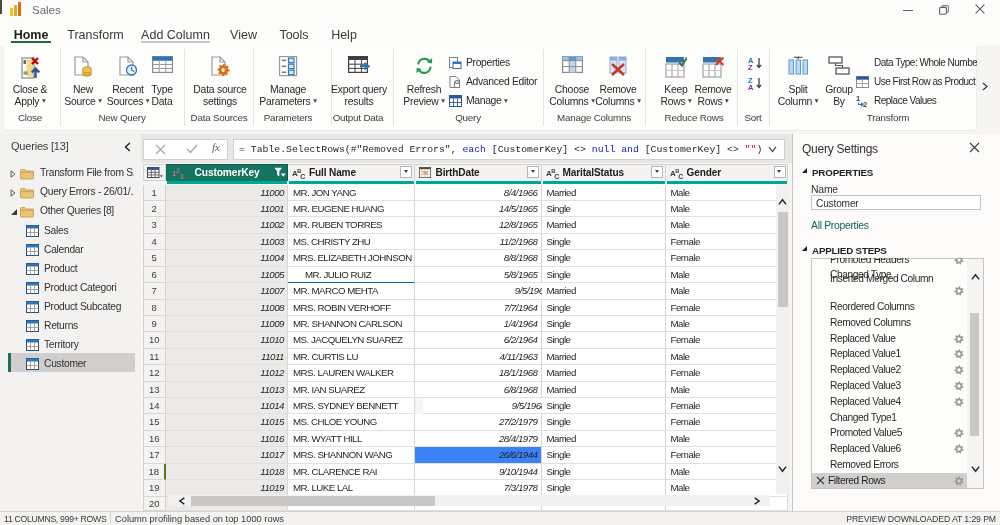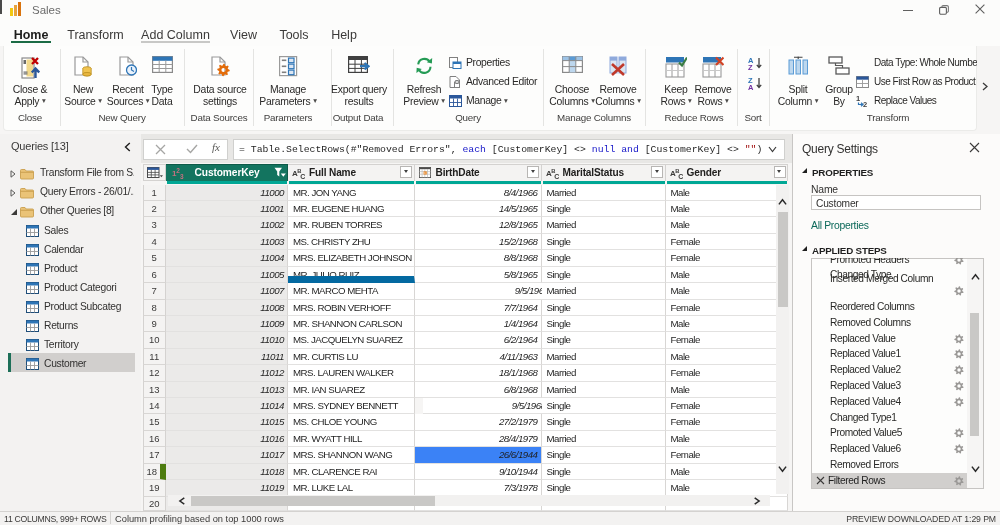--- a/index.html
+++ b/index.html
@@ -531,32 +531,32 @@
 <div class="ab" style="left:665.5px;top:201.01999999999998px;width:122.5px;height:16.42px;background:#fff;border-right:1px solid #d8d6d4;border-bottom:1px solid #e2e1e0;font-size:9.7px;letter-spacing:-0.5px;color:#1f1f1f;text-align:left;padding-left:5px;line-height:16.42px;white-space:nowrap;overflow:hidden;">Male</div>
 <div class="ab" style="left:143px;top:217.44px;width:22.5px;height:16.42px;background:#f4f3f2;border-left:1px solid #d4d2d0;border-right:1px solid #d4d2d0;border-bottom:1px solid #d8d6d4;font-size:9.5px;color:#3b3a39;text-align:center;line-height:16.42px;">3</div>
 <div class="ab" style="left:165.5px;top:217.44px;width:122.5px;height:16.42px;background:#ebeae9;border-right:1px solid #d8d6d4;border-bottom:1px solid #e2e1e0;font-size:9.7px;letter-spacing:-0.5px;color:#1f1f1f;text-align:right;padding-right:3px;font-style:italic;line-height:16.42px;white-space:nowrap;overflow:hidden;">11002</div>
 <div class="ab" style="left:288px;top:217.44px;width:126.5px;height:16.42px;background:#fff;border-right:1px solid #d8d6d4;border-bottom:1px solid #e2e1e0;font-size:9.7px;letter-spacing:-0.5px;color:#1f1f1f;text-align:left;padding-left:5px;line-height:16.42px;white-space:nowrap;overflow:hidden;">MR. RUBEN TORRES</div>
 <div class="ab" style="left:414.5px;top:217.44px;width:127px;height:16.42px;background:#fff;border-right:1px solid #d8d6d4;border-bottom:1px solid #e2e1e0;font-size:9.7px;letter-spacing:-0.5px;color:#1f1f1f;text-align:right;padding-right:3px;font-style:italic;line-height:16.42px;white-space:nowrap;overflow:hidden;">12/8/1965</div>
 <div class="ab" style="left:541.5px;top:217.44px;width:124px;height:16.42px;background:#fff;border-right:1px solid #d8d6d4;border-bottom:1px solid #e2e1e0;font-size:9.7px;letter-spacing:-0.5px;color:#1f1f1f;text-align:left;padding-left:5px;line-height:16.42px;white-space:nowrap;overflow:hidden;">Married</div>
 <div class="ab" style="left:665.5px;top:217.44px;width:122.5px;height:16.42px;background:#fff;border-right:1px solid #d8d6d4;border-bottom:1px solid #e2e1e0;font-size:9.7px;letter-spacing:-0.5px;color:#1f1f1f;text-align:left;padding-left:5px;line-height:16.42px;white-space:nowrap;overflow:hidden;">Male</div>
 <div class="ab" style="left:143px;top:233.86px;width:22.5px;height:16.42px;background:#f4f3f2;border-left:1px solid #d4d2d0;border-right:1px solid #d4d2d0;border-bottom:1px solid #d8d6d4;font-size:9.5px;color:#3b3a39;text-align:center;line-height:16.42px;">4</div>
 <div class="ab" style="left:165.5px;top:233.86px;width:122.5px;height:16.42px;background:#ebeae9;border-right:1px solid #d8d6d4;border-bottom:1px solid #e2e1e0;font-size:9.7px;letter-spacing:-0.5px;color:#1f1f1f;text-align:right;padding-right:3px;font-style:italic;line-height:16.42px;white-space:nowrap;overflow:hidden;">11003</div>
 <div class="ab" style="left:288px;top:233.86px;width:126.5px;height:16.42px;background:#fff;border-right:1px solid #d8d6d4;border-bottom:1px solid #e2e1e0;font-size:9.7px;letter-spacing:-0.5px;color:#1f1f1f;text-align:left;padding-left:5px;line-height:16.42px;white-space:nowrap;overflow:hidden;">MS. CHRISTY ZHU</div>
-<div class="ab" style="left:414.5px;top:233.86px;width:127px;height:16.42px;background:#fff;border-right:1px solid #d8d6d4;border-bottom:1px solid #e2e1e0;font-size:9.7px;letter-spacing:-0.5px;color:#1f1f1f;text-align:right;padding-right:3px;font-style:italic;line-height:16.42px;white-space:nowrap;overflow:hidden;">15/2/1968</div>
+<div class="ab" style="left:414.5px;top:233.86px;width:127px;height:16.42px;background:#fff;border-right:1px solid #d8d6d4;border-bottom:1px solid #e2e1e0;font-size:9.7px;letter-spacing:-0.5px;color:#1f1f1f;text-align:right;padding-right:3px;font-style:italic;line-height:16.42px;white-space:nowrap;overflow:hidden;">11/2/1968</div>
 <div class="ab" style="left:541.5px;top:233.86px;width:124px;height:16.42px;background:#fff;border-right:1px solid #d8d6d4;border-bottom:1px solid #e2e1e0;font-size:9.7px;letter-spacing:-0.5px;color:#1f1f1f;text-align:left;padding-left:5px;line-height:16.42px;white-space:nowrap;overflow:hidden;">Single</div>
 <div class="ab" style="left:665.5px;top:233.86px;width:122.5px;height:16.42px;background:#fff;border-right:1px solid #d8d6d4;border-bottom:1px solid #e2e1e0;font-size:9.7px;letter-spacing:-0.5px;color:#1f1f1f;text-align:left;padding-left:5px;line-height:16.42px;white-space:nowrap;overflow:hidden;">Female</div>
 <div class="ab" style="left:143px;top:250.28px;width:22.5px;height:16.42px;background:#f4f3f2;border-left:1px solid #d4d2d0;border-right:1px solid #d4d2d0;border-bottom:1px solid #d8d6d4;font-size:9.5px;color:#3b3a39;text-align:center;line-height:16.42px;">5</div>
 <div class="ab" style="left:165.5px;top:250.28px;width:122.5px;height:16.42px;background:#ebeae9;border-right:1px solid #d8d6d4;border-bottom:1px solid #e2e1e0;font-size:9.7px;letter-spacing:-0.5px;color:#1f1f1f;text-align:right;padding-right:3px;font-style:italic;line-height:16.42px;white-space:nowrap;overflow:hidden;">11004</div>
 <div class="ab" style="left:288px;top:250.28px;width:126.5px;height:16.42px;background:#fff;border-right:1px solid #d8d6d4;border-bottom:1px solid #e2e1e0;font-size:9.7px;letter-spacing:-0.5px;color:#1f1f1f;text-align:left;padding-left:5px;line-height:16.42px;white-space:nowrap;overflow:hidden;">MRS. ELIZABETH JOHNSON</div>
 <div class="ab" style="left:414.5px;top:250.28px;width:127px;height:16.42px;background:#fff;border-right:1px solid #d8d6d4;border-bottom:1px solid #e2e1e0;font-size:9.7px;letter-spacing:-0.5px;color:#1f1f1f;text-align:right;padding-right:3px;font-style:italic;line-height:16.42px;white-space:nowrap;overflow:hidden;">8/8/1968</div>
 <div class="ab" style="left:541.5px;top:250.28px;width:124px;height:16.42px;background:#fff;border-right:1px solid #d8d6d4;border-bottom:1px solid #e2e1e0;font-size:9.7px;letter-spacing:-0.5px;color:#1f1f1f;text-align:left;padding-left:5px;line-height:16.42px;white-space:nowrap;overflow:hidden;">Single</div>
 <div class="ab" style="left:665.5px;top:250.28px;width:122.5px;height:16.42px;background:#fff;border-right:1px solid #d8d6d4;border-bottom:1px solid #e2e1e0;font-size:9.7px;letter-spacing:-0.5px;color:#1f1f1f;text-align:left;padding-left:5px;line-height:16.42px;white-space:nowrap;overflow:hidden;">Female</div>
 <div class="ab" style="left:143px;top:266.7px;width:22.5px;height:16.42px;background:#f4f3f2;border-left:1px solid #d4d2d0;border-right:1px solid #d4d2d0;border-bottom:1px solid #d8d6d4;font-size:9.5px;color:#3b3a39;text-align:center;line-height:16.42px;">6</div>
 <div class="ab" style="left:165.5px;top:266.7px;width:122.5px;height:16.42px;background:#ebeae9;border-right:1px solid #d8d6d4;border-bottom:1px solid #e2e1e0;font-size:9.7px;letter-spacing:-0.5px;color:#1f1f1f;text-align:right;padding-right:3px;font-style:italic;line-height:16.42px;white-space:nowrap;overflow:hidden;">11005</div>
-<div class="ab" style="left:288px;top:266.7px;width:126.5px;height:16.42px;background:#fff;border-right:1px solid #d8d6d4;border-bottom:7px solid #0369a1;font-size:9.7px;letter-spacing:-0.5px;color:#1f1f1f;text-align:left;padding-left:5px;line-height:16.42px;white-space:nowrap;overflow:hidden;">MR. JULIO RUIZ</div>
+<div class="ab" style="left:288px;top:266.7px;width:126.5px;height:16.42px;background:#fff;border-right:1px solid #d8d6d4;border-bottom:1px solid #0369a1;font-size:9.7px;letter-spacing:-0.5px;color:#1f1f1f;text-align:left;padding-left:17px;line-height:16.42px;white-space:nowrap;overflow:hidden;">MR. JULIO RUIZ</div>
 <div class="ab" style="left:414.5px;top:266.7px;width:127px;height:16.42px;background:#fff;border-right:1px solid #d8d6d4;border-bottom:1px solid #e2e1e0;font-size:9.7px;letter-spacing:-0.5px;color:#1f1f1f;text-align:right;padding-right:3px;font-style:italic;line-height:16.42px;white-space:nowrap;overflow:hidden;">5/8/1965</div>
 <div class="ab" style="left:541.5px;top:266.7px;width:124px;height:16.42px;background:#fff;border-right:1px solid #d8d6d4;border-bottom:1px solid #e2e1e0;font-size:9.7px;letter-spacing:-0.5px;color:#1f1f1f;text-align:left;padding-left:5px;line-height:16.42px;white-space:nowrap;overflow:hidden;">Single</div>
 <div class="ab" style="left:665.5px;top:266.7px;width:122.5px;height:16.42px;background:#fff;border-right:1px solid #d8d6d4;border-bottom:1px solid #e2e1e0;font-size:9.7px;letter-spacing:-0.5px;color:#1f1f1f;text-align:left;padding-left:5px;line-height:16.42px;white-space:nowrap;overflow:hidden;">Male</div>
 <div class="ab" style="left:143px;top:283.12px;width:22.5px;height:16.42px;background:#f4f3f2;border-left:1px solid #d4d2d0;border-right:1px solid #d4d2d0;border-bottom:1px solid #d8d6d4;font-size:9.5px;color:#3b3a39;text-align:center;line-height:16.42px;">7</div>
 <div class="ab" style="left:165.5px;top:283.12px;width:122.5px;height:16.42px;background:#ebeae9;border-right:1px solid #d8d6d4;border-bottom:1px solid #e2e1e0;font-size:9.7px;letter-spacing:-0.5px;color:#1f1f1f;text-align:right;padding-right:3px;font-style:italic;line-height:16.42px;white-space:nowrap;overflow:hidden;">11007</div>
 <div class="ab" style="left:288px;top:283.12px;width:126.5px;height:16.42px;background:#fff;border-right:1px solid #d8d6d4;border-bottom:1px solid #e2e1e0;font-size:9.7px;letter-spacing:-0.5px;color:#1f1f1f;text-align:left;padding-left:5px;line-height:16.42px;white-space:nowrap;overflow:hidden;">MR. MARCO MEHTA</div>
 <div class="ab" style="left:414.5px;top:283.12px;width:138px;height:16.42px;background:#fff;border-right:1px solid #d8d6d4;border-bottom:1px solid #e2e1e0;font-size:9.7px;letter-spacing:-0.5px;color:#1f1f1f;text-align:right;padding-right:3px;font-style:italic;line-height:16.42px;white-space:nowrap;overflow:hidden;">9/5/1964</div>
 <div class="ab" style="left:541.5px;top:283.12px;width:124px;height:16.42px;background:#fff;border-right:1px solid #d8d6d4;border-bottom:1px solid #e2e1e0;font-size:9.7px;letter-spacing:-0.5px;color:#1f1f1f;text-align:left;padding-left:5px;line-height:16.42px;white-space:nowrap;overflow:hidden;">Married</div>
 <div class="ab" style="left:665.5px;top:283.12px;width:122.5px;height:16.42px;background:#fff;border-right:1px solid #d8d6d4;border-bottom:1px solid #e2e1e0;font-size:9.7px;letter-spacing:-0.5px;color:#1f1f1f;text-align:left;padding-left:5px;line-height:16.42px;white-space:nowrap;overflow:hidden;">Male</div>
 <div class="ab" style="left:143px;top:299.54px;width:22.5px;height:16.42px;background:#f4f3f2;border-left:1px solid #d4d2d0;border-right:1px solid #d4d2d0;border-bottom:1px solid #d8d6d4;font-size:9.5px;color:#3b3a39;text-align:center;line-height:16.42px;">8</div>
@@ -612,21 +612,21 @@
 <div class="ab" style="left:288px;top:430.9px;width:126.5px;height:16.42px;background:#fff;border-right:1px solid #d8d6d4;border-bottom:1px solid #e2e1e0;font-size:9.7px;letter-spacing:-0.5px;color:#1f1f1f;text-align:left;padding-left:5px;line-height:16.42px;white-space:nowrap;overflow:hidden;">MR. WYATT HILL</div>
 <div class="ab" style="left:414.5px;top:430.9px;width:127px;height:16.42px;background:#fff;border-right:1px solid #d8d6d4;border-bottom:1px solid #e2e1e0;font-size:9.7px;letter-spacing:-0.5px;color:#1f1f1f;text-align:right;padding-right:3px;font-style:italic;line-height:16.42px;white-space:nowrap;overflow:hidden;">28/4/1979</div>
 <div class="ab" style="left:541.5px;top:430.9px;width:124px;height:16.42px;background:#fff;border-right:1px solid #d8d6d4;border-bottom:1px solid #e2e1e0;font-size:9.7px;letter-spacing:-0.5px;color:#1f1f1f;text-align:left;padding-left:5px;line-height:16.42px;white-space:nowrap;overflow:hidden;">Married</div>
 <div class="ab" style="left:665.5px;top:430.9px;width:122.5px;height:16.42px;background:#fff;border-right:1px solid #d8d6d4;border-bottom:1px solid #e2e1e0;font-size:9.7px;letter-spacing:-0.5px;color:#1f1f1f;text-align:left;padding-left:5px;line-height:16.42px;white-space:nowrap;overflow:hidden;">Male</div>
 <div class="ab" style="left:143px;top:447.32000000000005px;width:22.5px;height:16.42px;background:#f4f3f2;border-left:1px solid #d4d2d0;border-right:1px solid #d4d2d0;border-bottom:1px solid #d8d6d4;font-size:9.5px;color:#3b3a39;text-align:center;line-height:16.42px;">17</div>
 <div class="ab" style="left:165.5px;top:447.32000000000005px;width:122.5px;height:16.42px;background:#ebeae9;border-right:1px solid #d8d6d4;border-bottom:1px solid #e2e1e0;font-size:9.7px;letter-spacing:-0.5px;color:#1f1f1f;text-align:right;padding-right:3px;font-style:italic;line-height:16.42px;white-space:nowrap;overflow:hidden;">11017</div>
 <div class="ab" style="left:288px;top:447.32000000000005px;width:126.5px;height:16.42px;background:#fff;border-right:1px solid #d8d6d4;border-bottom:1px solid #e2e1e0;font-size:9.7px;letter-spacing:-0.5px;color:#1f1f1f;text-align:left;padding-left:5px;line-height:16.42px;white-space:nowrap;overflow:hidden;">MRS. SHANNON WANG</div>
 <div class="ab" style="left:414.5px;top:447.32000000000005px;width:127px;height:16.42px;background:#3b82f6;border-right:1px solid #d8d6d4;border-bottom:1px solid #e2e1e0;font-size:9.7px;letter-spacing:-0.5px;color:#1f1f1f;text-align:right;padding-right:3px;font-style:italic;line-height:16.42px;white-space:nowrap;overflow:hidden;">26/6/1944</div>
 <div class="ab" style="left:541.5px;top:447.32000000000005px;width:124px;height:16.42px;background:#fff;border-right:1px solid #d8d6d4;border-bottom:1px solid #e2e1e0;font-size:9.7px;letter-spacing:-0.5px;color:#1f1f1f;text-align:left;padding-left:5px;line-height:16.42px;white-space:nowrap;overflow:hidden;">Single</div>
 <div class="ab" style="left:665.5px;top:447.32000000000005px;width:122.5px;height:16.42px;background:#fff;border-right:1px solid #d8d6d4;border-bottom:1px solid #e2e1e0;font-size:9.7px;letter-spacing:-0.5px;color:#1f1f1f;text-align:left;padding-left:5px;line-height:16.42px;white-space:nowrap;overflow:hidden;">Female</div>
-<div class="ab" style="left:143px;top:463.74px;width:22.5px;height:16.42px;background:#f4f3f2;border-left:1px solid #d4d2d0;border-right:6px solid #4d7c0f;border-bottom:1px solid #d8d6d4;font-size:9.5px;color:#3b3a39;text-align:center;line-height:16.42px;">18</div>
+<div class="ab" style="left:143px;top:463.74px;width:22.5px;height:16.42px;background:#f4f3f2;border-left:1px solid #d4d2d0;border-right:2px solid #4d7c0f;border-bottom:1px solid #d8d6d4;font-size:9.5px;color:#3b3a39;text-align:center;line-height:16.42px;">18</div>
 <div class="ab" style="left:165.5px;top:463.74px;width:122.5px;height:16.42px;background:#ebeae9;border-right:1px solid #d8d6d4;border-bottom:1px solid #e2e1e0;font-size:9.7px;letter-spacing:-0.5px;color:#1f1f1f;text-align:right;padding-right:3px;font-style:italic;line-height:16.42px;white-space:nowrap;overflow:hidden;">11018</div>
 <div class="ab" style="left:288px;top:463.74px;width:126.5px;height:16.42px;background:#fff;border-right:1px solid #d8d6d4;border-bottom:1px solid #e2e1e0;font-size:9.7px;letter-spacing:-0.5px;color:#1f1f1f;text-align:left;padding-left:5px;line-height:16.42px;white-space:nowrap;overflow:hidden;">MR. CLARENCE RAI</div>
 <div class="ab" style="left:414.5px;top:463.74px;width:127px;height:16.42px;background:#fff;border-right:1px solid #d8d6d4;border-bottom:1px solid #e2e1e0;font-size:9.7px;letter-spacing:-0.5px;color:#1f1f1f;text-align:right;padding-right:3px;font-style:italic;line-height:16.42px;white-space:nowrap;overflow:hidden;">9/10/1944</div>
 <div class="ab" style="left:541.5px;top:463.74px;width:124px;height:16.42px;background:#fff;border-right:1px solid #d8d6d4;border-bottom:1px solid #e2e1e0;font-size:9.7px;letter-spacing:-0.5px;color:#1f1f1f;text-align:left;padding-left:5px;line-height:16.42px;white-space:nowrap;overflow:hidden;">Single</div>
 <div class="ab" style="left:665.5px;top:463.74px;width:122.5px;height:16.42px;background:#fff;border-right:1px solid #d8d6d4;border-bottom:1px solid #e2e1e0;font-size:9.7px;letter-spacing:-0.5px;color:#1f1f1f;text-align:left;padding-left:5px;line-height:16.42px;white-space:nowrap;overflow:hidden;">Male</div>
 <div class="ab" style="left:143px;top:480.1600000000001px;width:22.5px;height:16.42px;background:#f4f3f2;border-left:1px solid #d4d2d0;border-right:1px solid #d4d2d0;border-bottom:1px solid #d8d6d4;font-size:9.5px;color:#3b3a39;text-align:center;line-height:16.42px;">19</div>
 <div class="ab" style="left:165.5px;top:480.1600000000001px;width:122.5px;height:16.42px;background:#ebeae9;border-right:1px solid #d8d6d4;border-bottom:1px solid #e2e1e0;font-size:9.7px;letter-spacing:-0.5px;color:#1f1f1f;text-align:right;padding-right:3px;font-style:italic;line-height:16.42px;white-space:nowrap;overflow:hidden;">11019</div>
 <div class="ab" style="left:288px;top:480.1600000000001px;width:126.5px;height:16.42px;background:#fff;border-right:1px solid #d8d6d4;border-bottom:1px solid #e2e1e0;font-size:9.7px;letter-spacing:-0.5px;color:#1f1f1f;text-align:left;padding-left:5px;line-height:16.42px;white-space:nowrap;overflow:hidden;">MR. LUKE LAL</div>
 <div class="ab" style="left:414.5px;top:480.1600000000001px;width:127px;height:16.42px;background:#fff;border-right:1px solid #d8d6d4;border-bottom:1px solid #e2e1e0;font-size:9.7px;letter-spacing:-0.5px;color:#1f1f1f;text-align:right;padding-right:3px;font-style:italic;line-height:16.42px;white-space:nowrap;overflow:hidden;">7/3/1978</div>
 <div class="ab" style="left:541.5px;top:480.1600000000001px;width:124px;height:16.42px;background:#fff;border-right:1px solid #d8d6d4;border-bottom:1px solid #e2e1e0;font-size:9.7px;letter-spacing:-0.5px;color:#1f1f1f;text-align:left;padding-left:5px;line-height:16.42px;white-space:nowrap;overflow:hidden;">Single</div>

